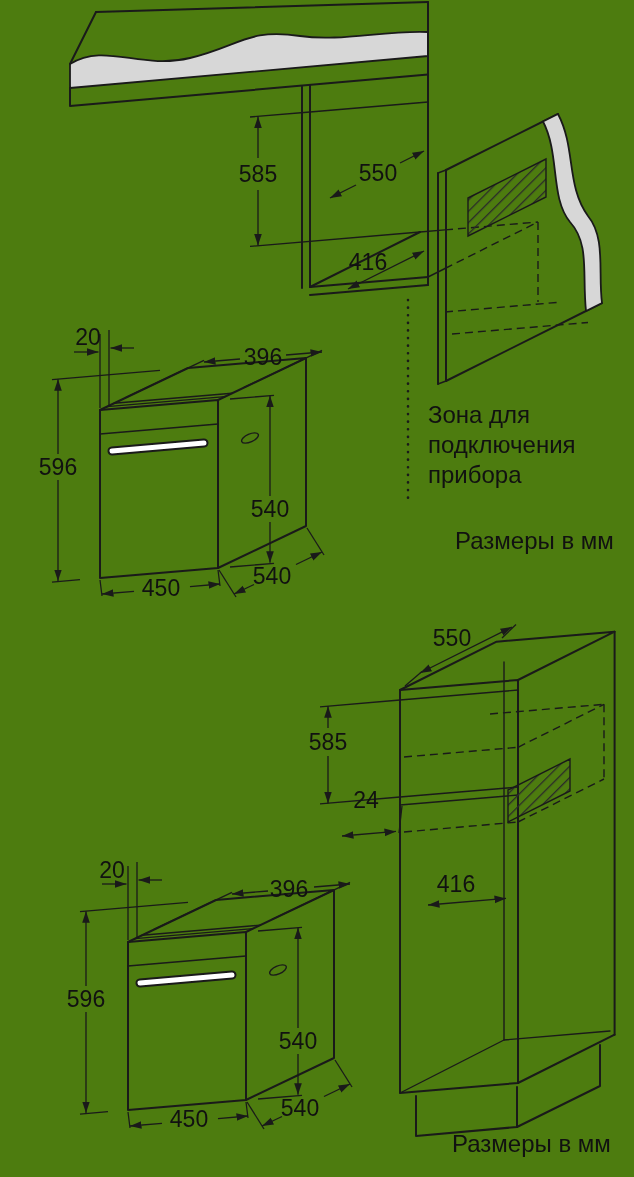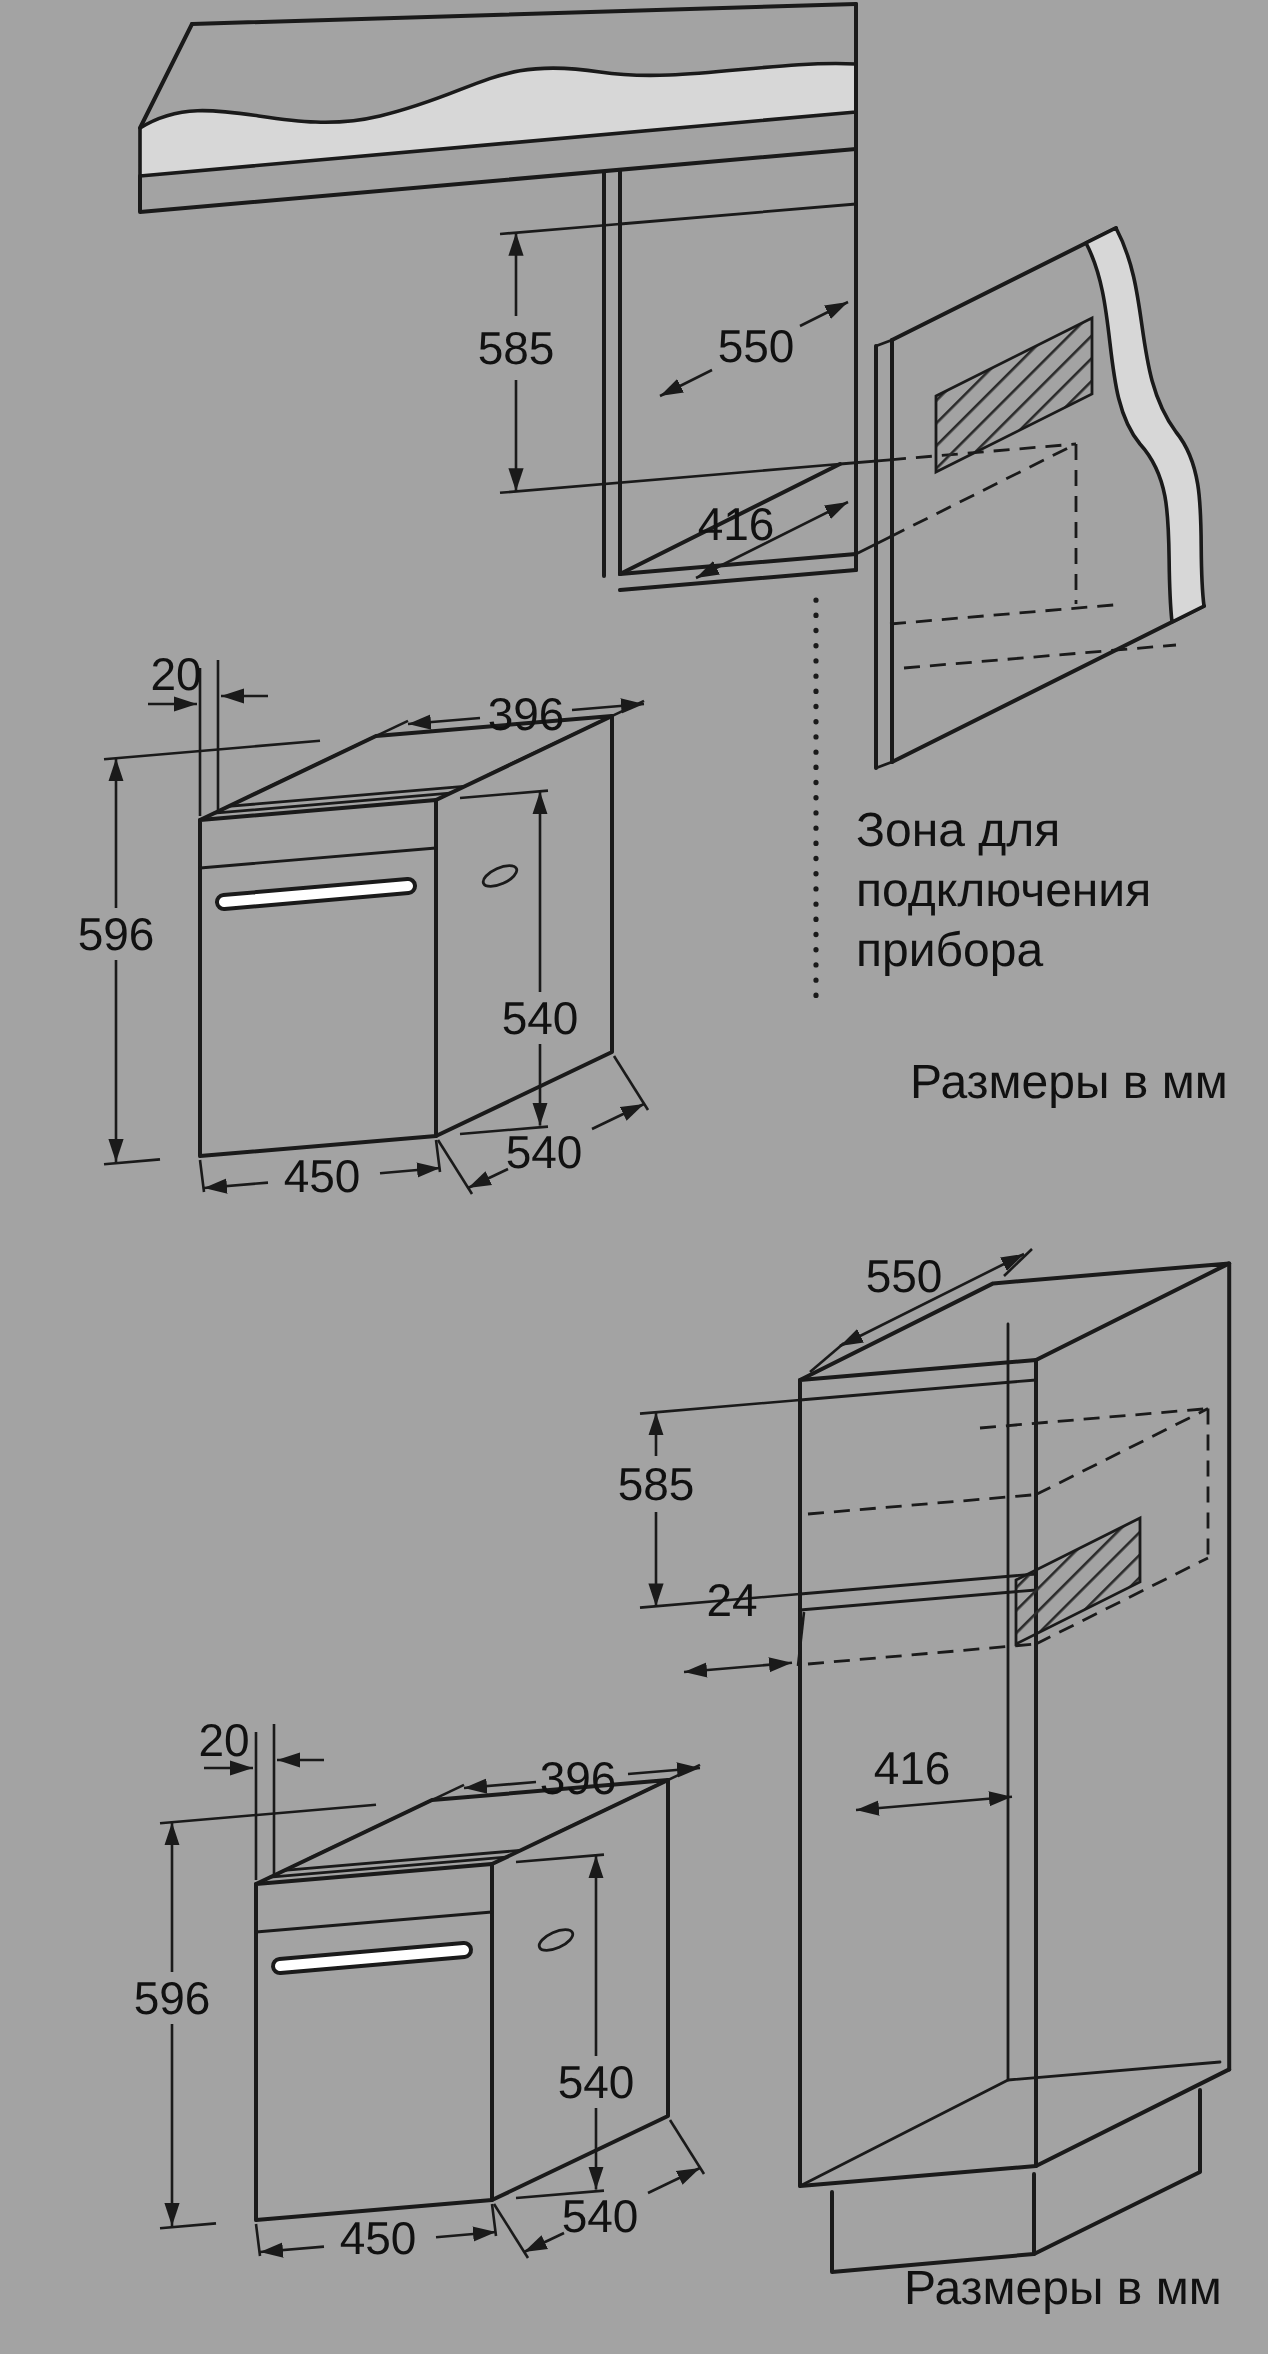--- a/index.html
+++ b/index.html
@@ -1,16 +1,16 @@
 <!DOCTYPE html>
 <html><head>
 <meta charset="utf-8">
 <style>
   html,body{margin:0;padding:0;background:#fff;}
-  .stage{width:634px;height:1177px;position:relative;background:#a3a3a3;overflow:hidden;}
+  .stage{width:634px;height:1177px;position:relative;background:#4d7c0f;overflow:hidden;}
   svg{display:block;}
   .ln{stroke:#1a1a1a;stroke-width:2;fill:none;stroke-linecap:round;stroke-linejoin:round;}
   .thin{stroke-width:1.4;}
   .dim{stroke:#1a1a1a;stroke-width:1.3;fill:none;}
   .dash{stroke:#1a1a1a;stroke-width:1.4;fill:none;stroke-dasharray:8 5;}
   .dots{stroke:#1a1a1a;stroke-width:2.6;fill:none;stroke-dasharray:0.1 7.5;stroke-linecap:round;}
   .gray{fill:#d7d7d7;stroke:#1a1a1a;stroke-width:1.8;stroke-linejoin:round;}
   text{font-family:"Liberation Sans",sans-serif;font-size:23px;fill:#111;text-anchor:middle;}
   text.note{font-size:24px;text-anchor:start;}
 </style>

